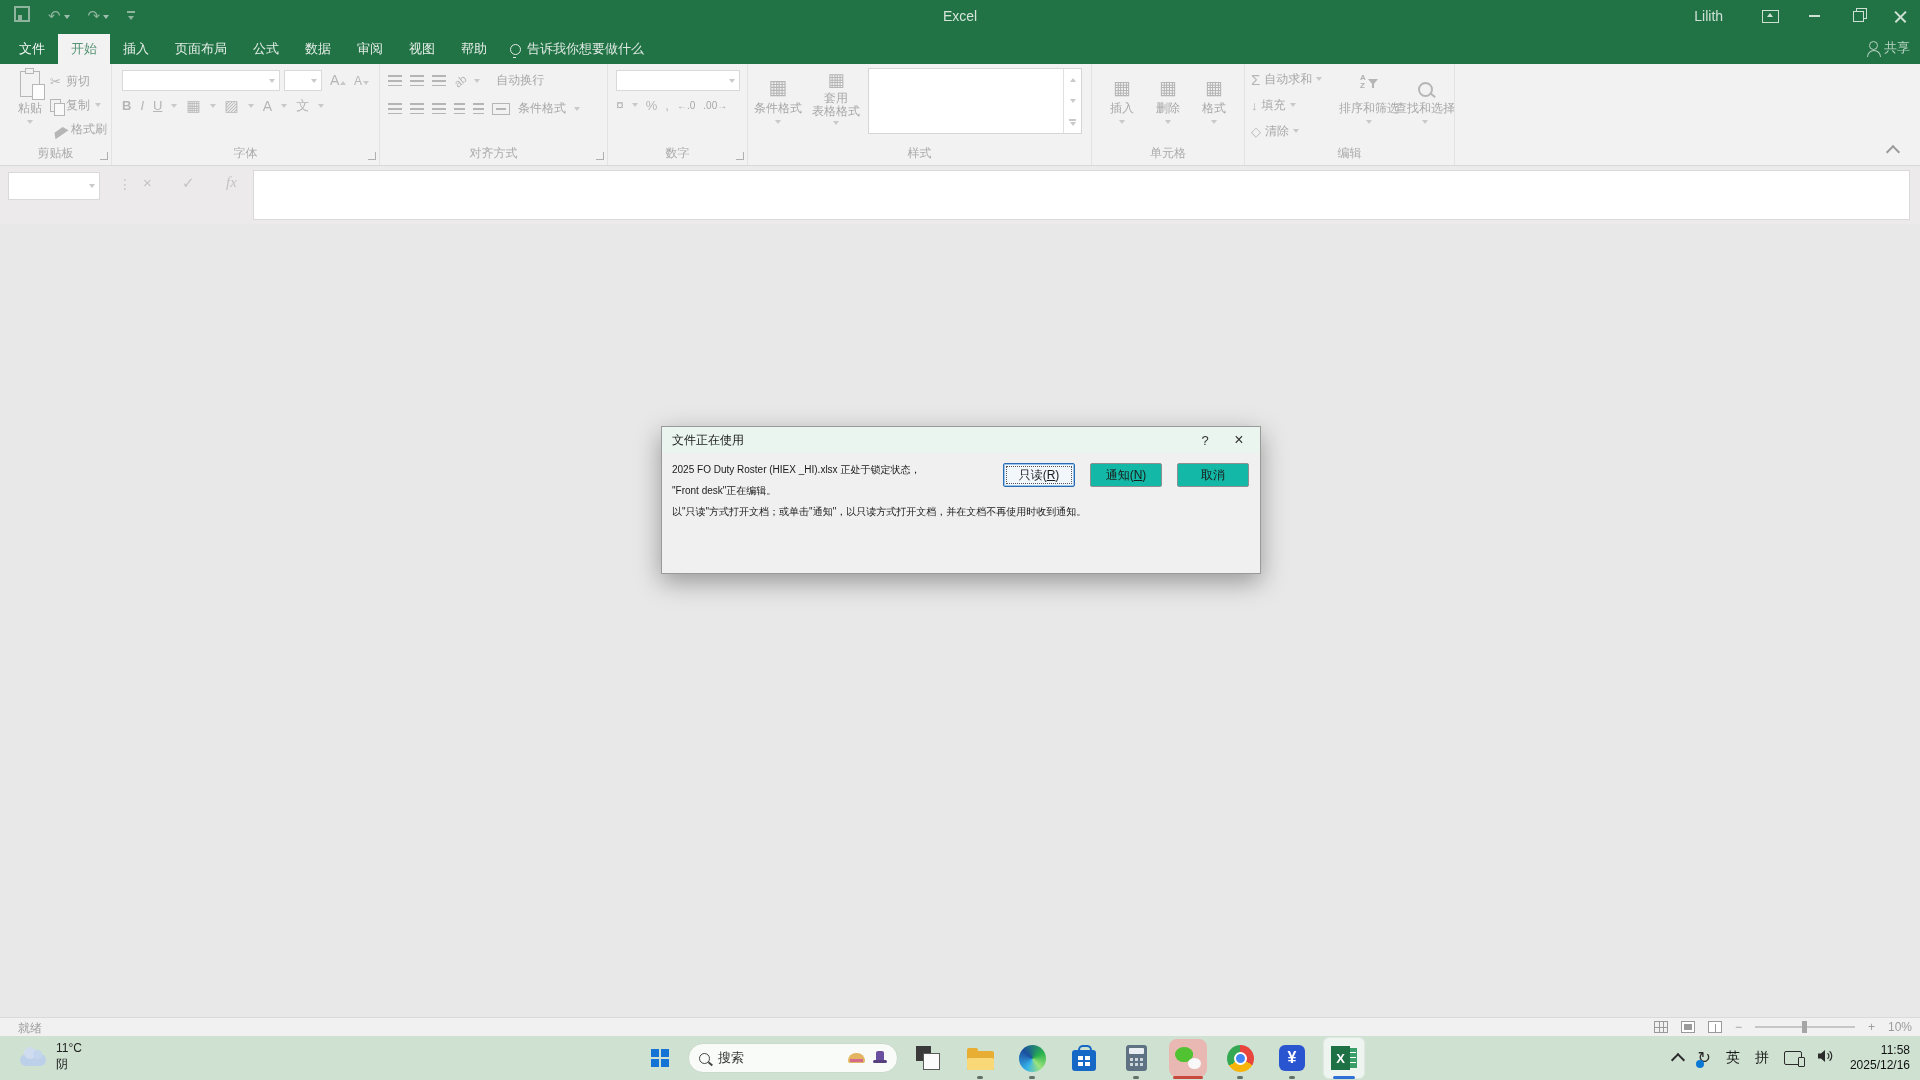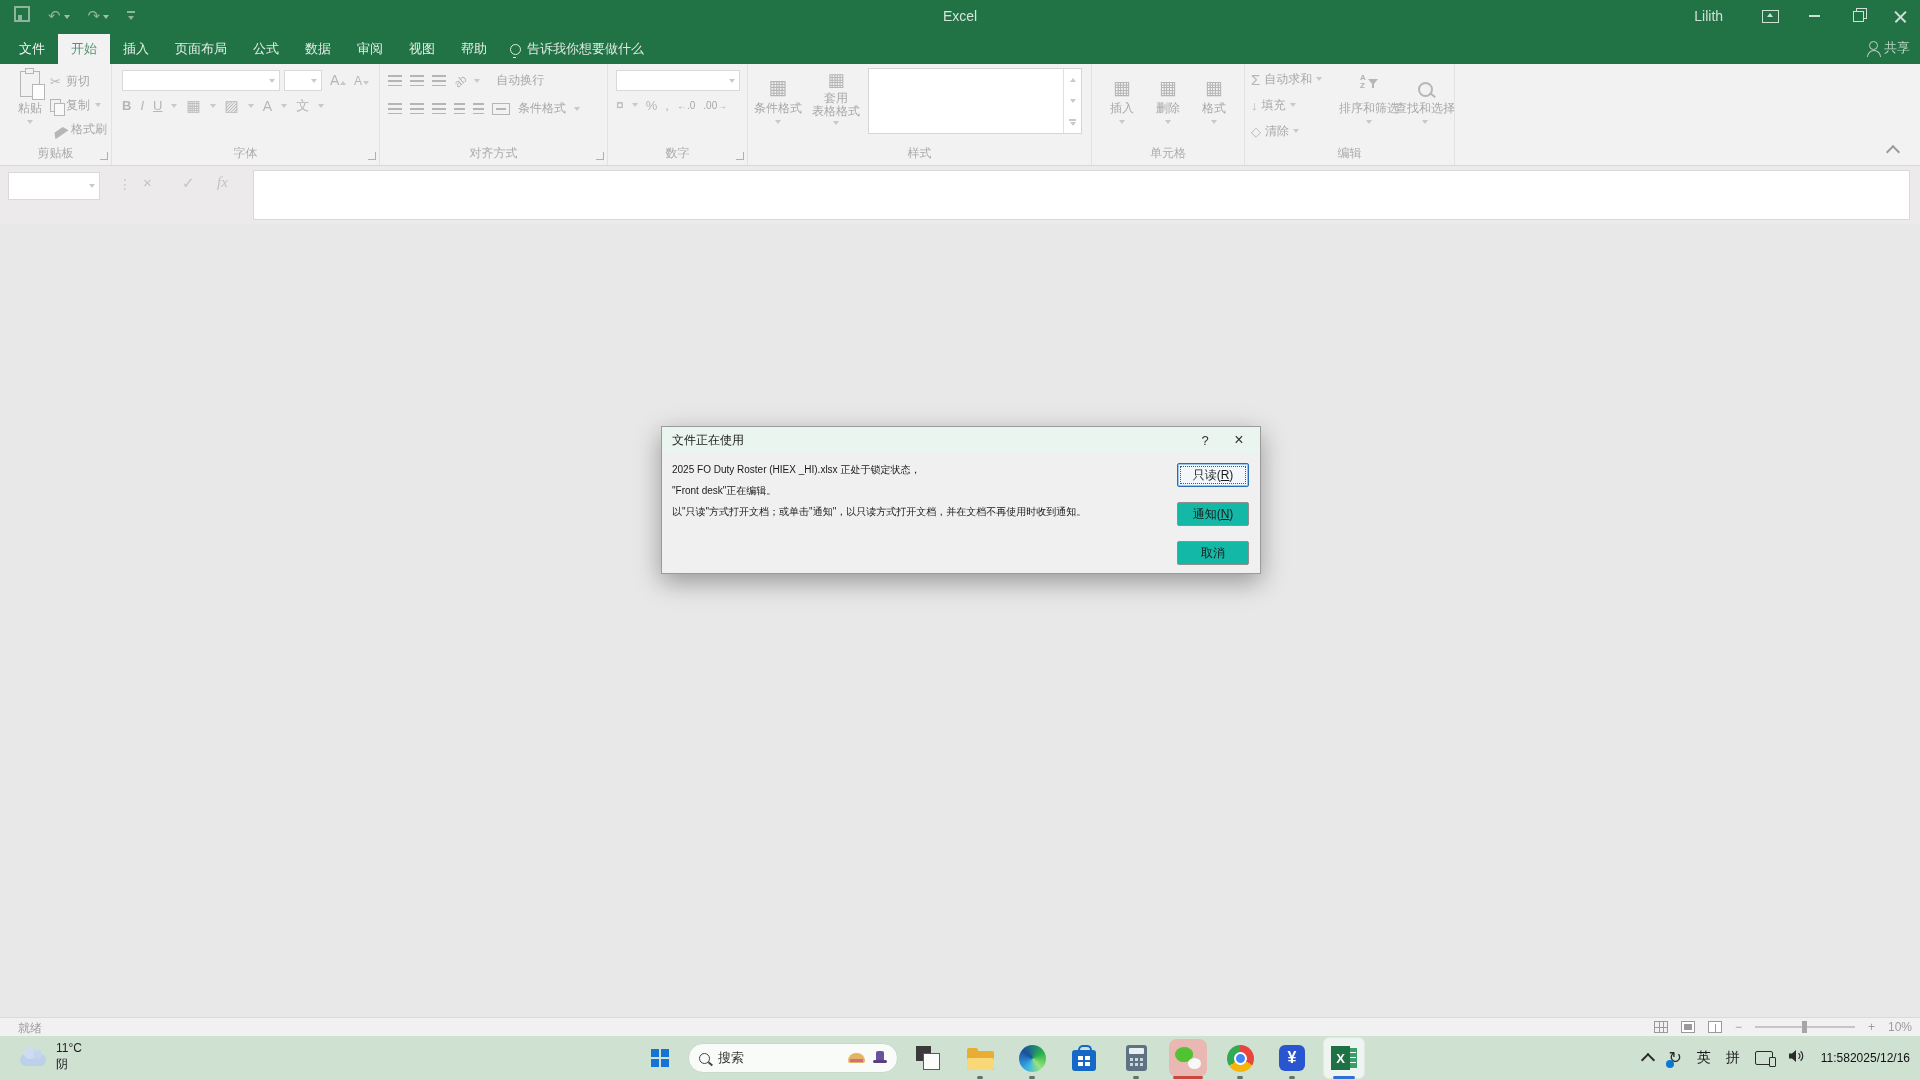--- a/index.html
+++ b/index.html
@@ -148,31 +148,31 @@
   .ic-excel{width:26px;height:24px;position:relative;}
   .ic-excel::after{content:"";position:absolute;right:0;top:2px;width:9px;height:20px;background:#3a9e68;background-image:linear-gradient(#fff,#fff),linear-gradient(#fff,#fff),linear-gradient(#fff,#fff);background-size:7px 1px;background-repeat:no-repeat;background-position:1px 4px,1px 9px,1px 14px;}
   .xsq{position:absolute;left:0;top:0;width:19px;height:24px;background:#1e7145;color:#fff;font-size:13px;font-weight:bold;display:flex;align-items:center;justify-content:center;z-index:1;}
   .tray{position:absolute;right:10px;top:0;height:44px;display:flex;align-items:center;gap:15px;color:#1c1c1c;}
   .tray-chev{width:8px;height:8px;border-top:2px solid #2b2b2b;border-right:2px solid #2b2b2b;transform:rotate(-45deg);margin-top:4px;}
   .sync{position:relative;font-size:16px;color:#2b2b2b;line-height:1;}
   .sync::after{content:"";position:absolute;left:-2px;bottom:-2px;width:8px;height:8px;border-radius:50%;background:#0b79d4;}
   .ime{font-size:14px;}
   .display-ic{width:16px;height:12px;border:1.7px solid #2b2b2b;border-radius:2px;position:relative;}
   .display-ic::after{content:"";position:absolute;right:-4px;bottom:-3px;width:5px;height:8px;background:#cfe1d1;border:1.7px solid #2b2b2b;border-radius:1px;}
-  .clock{display:flex;flex-direction:row;align-items:flex-end;font-size:12px;line-height:15px;color:#111;}
+  .clock{display:flex;flex-direction:column;align-items:flex-end;font-size:12px;line-height:15px;color:#111;}
 
   
   .dialog{position:absolute;left:661px;top:426px;width:600px;height:148px;background:#f0f0f0;border:1px solid #9a9a9a;box-shadow:0 8px 24px rgba(0,0,0,0.35);box-sizing:border-box;z-index:50;}
   .dlg-title{position:absolute;left:0;top:0;width:100%;height:26px;background:#e9f5ee;display:flex;align-items:center;}
   .dlg-title-text{margin-left:10px;font-size:12px;color:#1b1b1b;}
   .dlg-ctl{position:absolute;top:0;width:30px;height:26px;display:flex;align-items:center;justify-content:center;font-size:13px;color:#333;}
   .dlg-body{position:absolute;left:0;top:26px;width:100%;height:122px;}
   .dlg-lines{position:absolute;left:10px;top:6px;width:505px;font-size:10px;color:#1a1a1a;line-height:21px;}
   .dlg-lines div{white-space:nowrap;}
-  .dlg-buttons{position:absolute;right:11px;top:10px;display:flex;flex-direction:column;gap:15px;}
+  .dlg-buttons{position:absolute;right:11px;top:10px;display:flex;gap:15px;}
   .dbtn{width:72px;height:24px;background:#14b8a6;border:1px solid #8f8f8f;border-radius:2px;font-size:12px;color:#1a1a1a;display:flex;align-items:center;justify-content:center;box-sizing:border-box;font-family:inherit;}
   .dbtn.default{background:#f2f7fb;border:1px solid #2a6db4;box-shadow:inset 0 0 0 1px #9cc3e8;outline:1px dotted #555;outline-offset:-4px;}
   .dbtn u{text-decoration:underline;}
 </style>
 </head>
 <body>
 
 <div class="screen">
 
   <div class="titlebar">
@@ -412,21 +412,21 @@
     <span class="chevron-up" style="right:22px;bottom:8px;"></span>
   </div>
 
   <div class="fstrip">
     <div class="namebox">
         <span class="ccaret" style="top:11px;"></span>
       </div>
     <span class="fdots">⋮</span>
     <span class="fbtn" style="left:143px;">×</span>
     <span class="fbtn" style="left:182px;">✓</span>
-    <span class="fbtn fxi" style="left:217px;">fx</span>
+    <span class="fbtn fxi" style="left:226px;">fx</span>
     <div class="finput"></div>
   </div>
 
   <div class="sheet"></div>
 
   <div class="statusbar">
     <span class="sb-left">就绪</span>
     <div class="sb-right">
       <span class="svi normal"></span>
       <span class="svi layout"></span>

